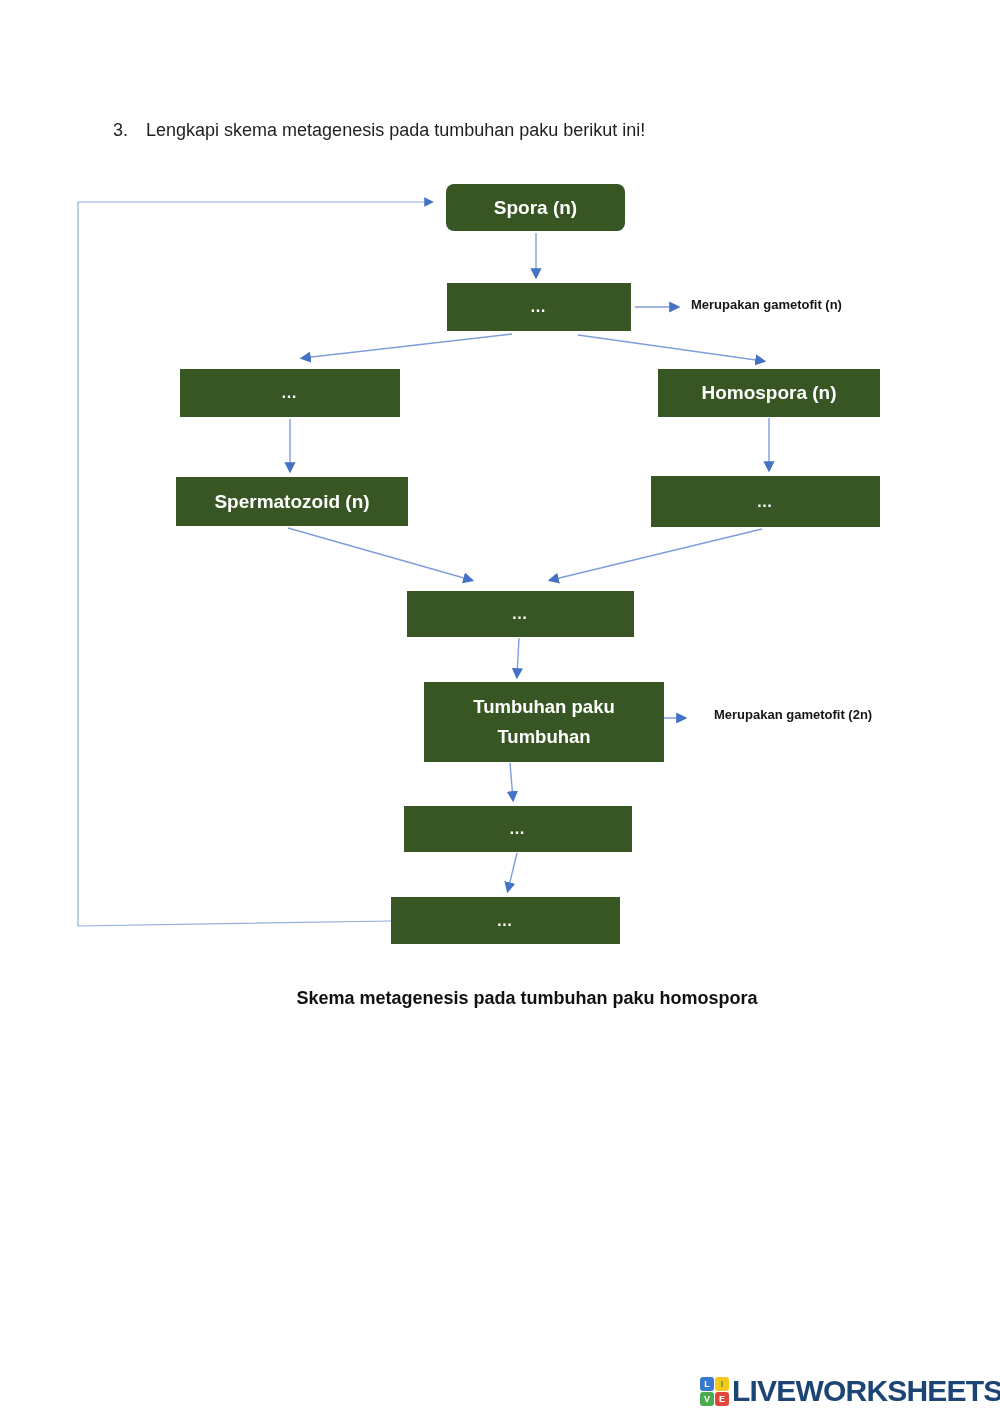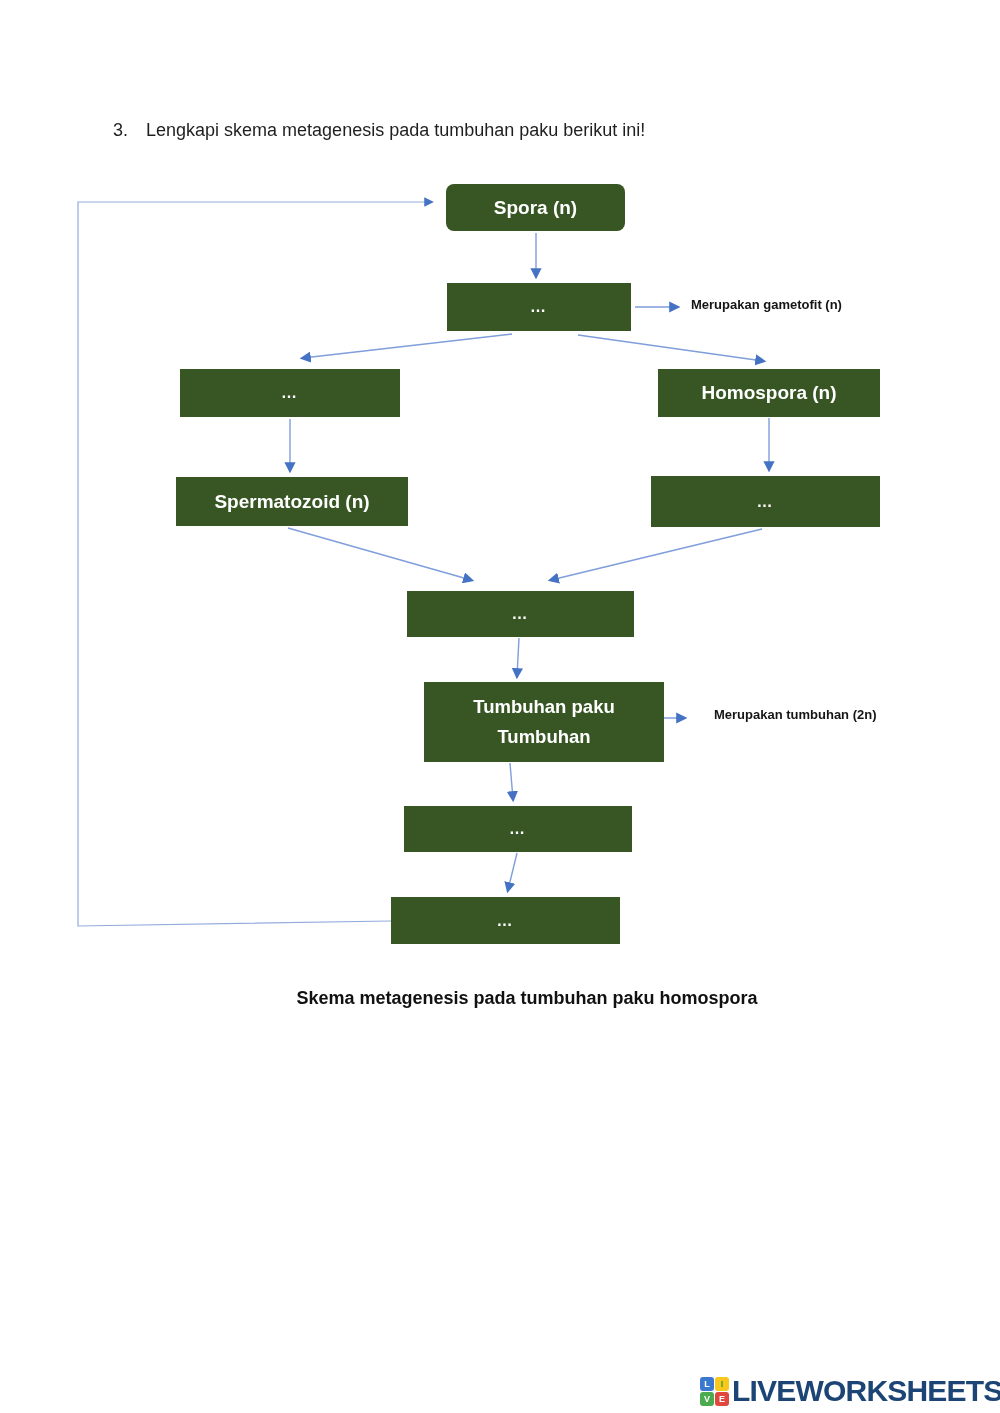--- a/index.html
+++ b/index.html
@@ -132,21 +132,21 @@
 
   <div class="node blank" style="left:404px;top:806px;width:228px;height:46px;">
     <span>…</span>
   </div>
 
   <div class="node blank" style="left:391px;top:897px;width:229px;height:47px;">
     <span>…</span>
   </div>
 
   <div class="side-note" style="left:691px;top:297px;">Merupakan gametofit (n)</div>
-  <div class="side-note" style="left:714px;top:707px;">Merupakan tumbuhan (2n)</div>
+  <div class="side-note" style="left:714px;top:707px;">Merupakan gametofit (2n)</div>
 
   <div class="caption">Skema metagenesis pada tumbuhan paku homospora</div>
 
   <div class="logo">
     <div class="logo-icon">
       <div class="logo-square sq-l">L</div>
       <div class="logo-square sq-i">I</div>
       <div class="logo-square sq-v">V</div>
       <div class="logo-square sq-e">E</div>
     </div>

